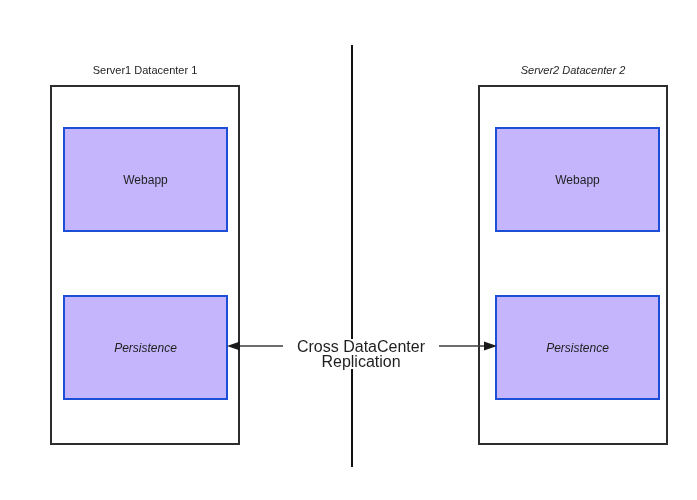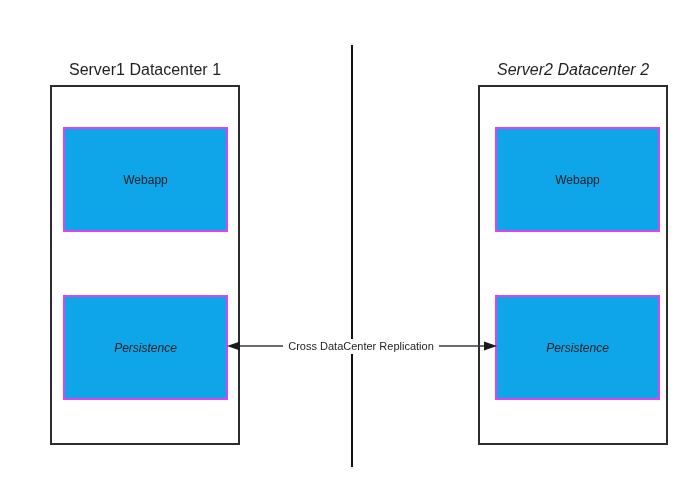--- a/index.html
+++ b/index.html
@@ -8,21 +8,21 @@
     width: 697px;
     height: 500px;
     background: #ffffff;
     font-family: "Liberation Sans", sans-serif;
     overflow: hidden;
   }
   .server-title {
     position: absolute;
     width: 190px;
     text-align: center;
-    font-size: 16px;
+    font-size: 11px;
     line-height: 16px;
     color: #1f1f1f;
     top: 62px;
   }
   .server-title.left  { left: 50px; }
   .server-title.right { left: 478px; font-style: italic; }
 
   .server-box {
     position: absolute;
     box-sizing: border-box;
@@ -31,22 +31,22 @@
     width: 190px;
     height: 360px;
     top: 85px;
   }
   .server-box.left  { left: 50px; }
   .server-box.right { left: 478px; }
 
   .component-box {
     position: absolute;
     box-sizing: border-box;
-    border: 2px solid #d946ef;
-    background: #0ea5e9;
+    border: 2px solid #1d4ed8;
+    background: #c4b5fd;
     width: 165px;
     height: 105px;
     display: flex;
     align-items: center;
     justify-content: center;
     font-size: 12px;
     color: #1f1f1f;
     z-index: 2;
   }
   .component-box.left  { left: 63px; }
@@ -72,21 +72,21 @@
     height: 18px;
     z-index: 2;
   }
 
   .connector-label {
     position: absolute;
     left: 283px;
     top: 339px;
     width: 156px;
     text-align: center;
-    font-size: 11px;
+    font-size: 16px;
     line-height: 15px;
     color: #1f1f1f;
     background: #ffffff;
     z-index: 3;
   }
 </style>
 </head>
 <body>
 
 <div id="canvas">

